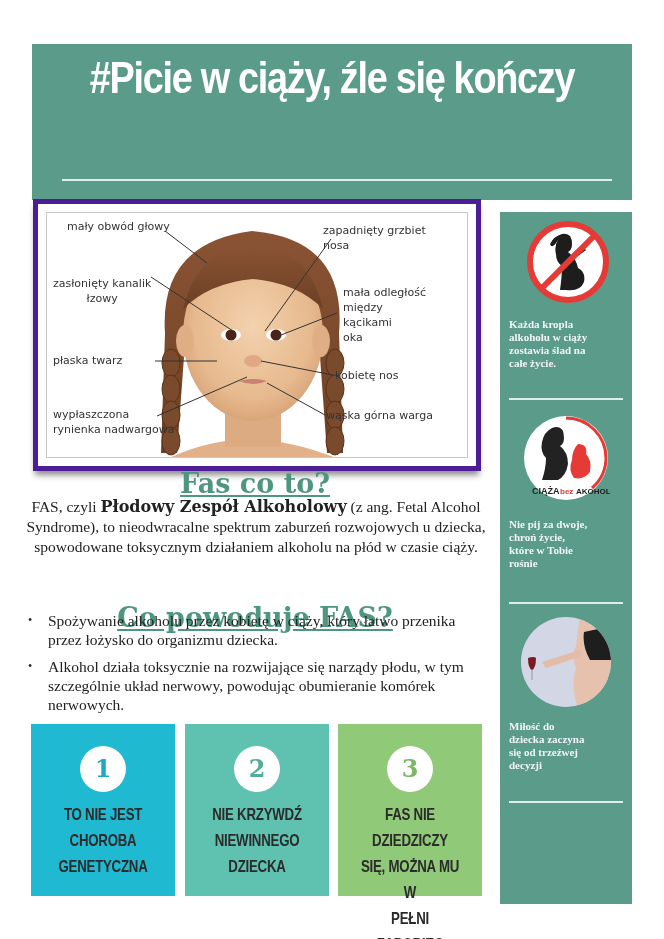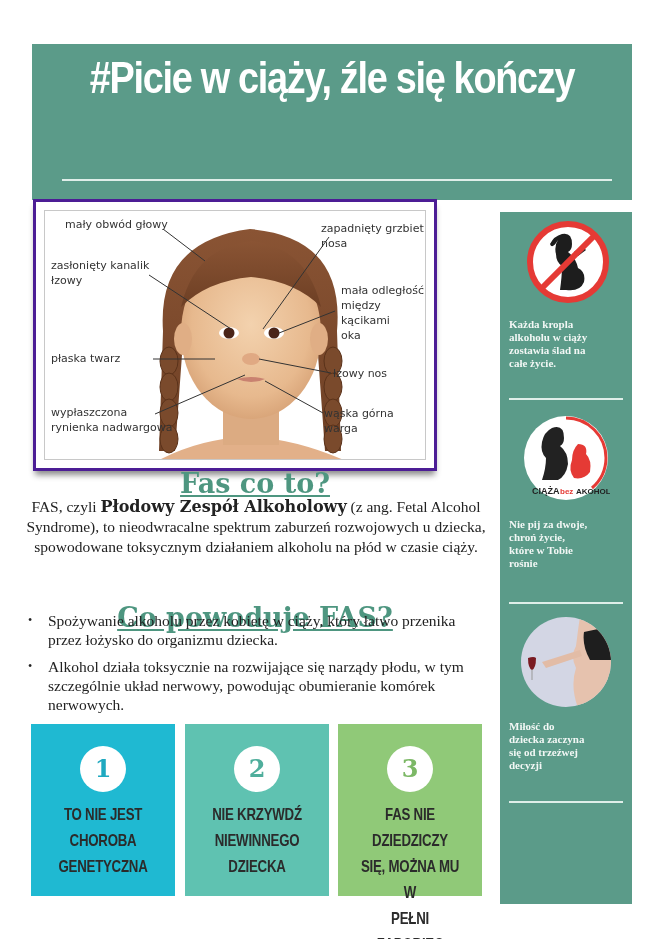--- a/index.html
+++ b/index.html
@@ -16,22 +16,22 @@
     font-family: "Liberation Sans", sans-serif; font-weight: 700;
     font-size: 44px; line-height: 52px; letter-spacing: -1.5px;
     transform: scaleX(0.86); transform-origin: center;
   }
   .header-rule {
     position: absolute; left: 30px; right: 20px; top: 135px; height: 2px;
     background: #dfeee9;
   }
 
   .figure-panel {
-    position: absolute; left: 33px; top: 199px; width: 404px; height: 272px;
-    background: #fff; border: 3px solid #4c1d95;
+    position: absolute; left: 33px; top: 199px; width: 448px; height: 272px;
+    background: #fff; border: 5px solid #4c1d95;
     box-shadow: 0 6px 6px -2px rgba(0,0,0,0.45);
   }
   .figure-inner {
     position: absolute; left: 8px; top: 8px; right: 8px; bottom: 8px;
     border: 1px solid #c8c8c8; overflow: hidden; background: #fff;
   }
   .face-svg { position: absolute; left: 0; top: 0; }
   .label {
     position: absolute; font-family: "DejaVu Sans", sans-serif;
     font-size: 11px; line-height: 15px; color: #333; white-space: pre-line;
@@ -145,32 +145,32 @@
         <line x1="104" y1="64" x2="186" y2="118"></line>
         <line x1="108" y1="148" x2="170" y2="148"></line>
         <line x1="110" y1="203" x2="200" y2="164"></line>
         <line x1="284" y1="26" x2="218" y2="118"></line>
         <line x1="290" y1="100" x2="234" y2="122"></line>
         <line x1="286" y1="162" x2="214" y2="148"></line>
         <line x1="278" y1="202" x2="220" y2="170"></line>
       </g>
     </svg>
     <div class="label" style="left:20px;top:6px;">mały obwód głowy</div>
-    <div class="label" style="left:6px;top:47px;">zasłonięty kanalik
+    <div class="label" style="left:6px;top:63px;text-align:center;">zasłonięty kanalik
 łzowy</div>
     <div class="label" style="left:6px;top:140px;">płaska twarz</div>
     <div class="label" style="left:276px;top:10px;">zapadnięty grzbiet
 nosa</div>
     <div class="label" style="left:6px;top:194px;">wypłaszczona
 rynienka nadwargowa</div>
     <div class="label" style="left:296px;top:72px;">mała odległość
 między
 kącikami
 oka</div>
-    <div class="label" style="left:288px;top:155px;">łzowy nos</div>
+    <div class="label" style="left:288px;top:155px;">kobietę nos</div>
     <div class="label" style="left:279px;top:195px;">wąska górna warga</div>
   </div>
 </div>
 
 <div class="sec-heading" style="top:468px;font-size:27px;line-height:32px;">Fas co to?</div>
 <div class="para" style="top:497px;"><span>FAS, czyli </span><b>Płodowy Zespół Alkoholowy</b><span> (z ang. Fetal Alcohol Syndrome), to nieodwracalne spektrum zaburzeń rozwojowych u dziecka, spowodowane toksycznym działaniem alkoholu na płód w czasie ciąży.</span></div>
 
 <div class="sec-heading" style="top:577px;font-size:27px;line-height:34px;margin-top:24px;">Co powoduje FAS?</div>
 <ul class="bullets">
   <li><span class="dot">•</span><span>Spożywanie alkoholu przez kobietę w ciąży, który łatwo przenika przez łożysko do organizmu dziecka.</span></li>

